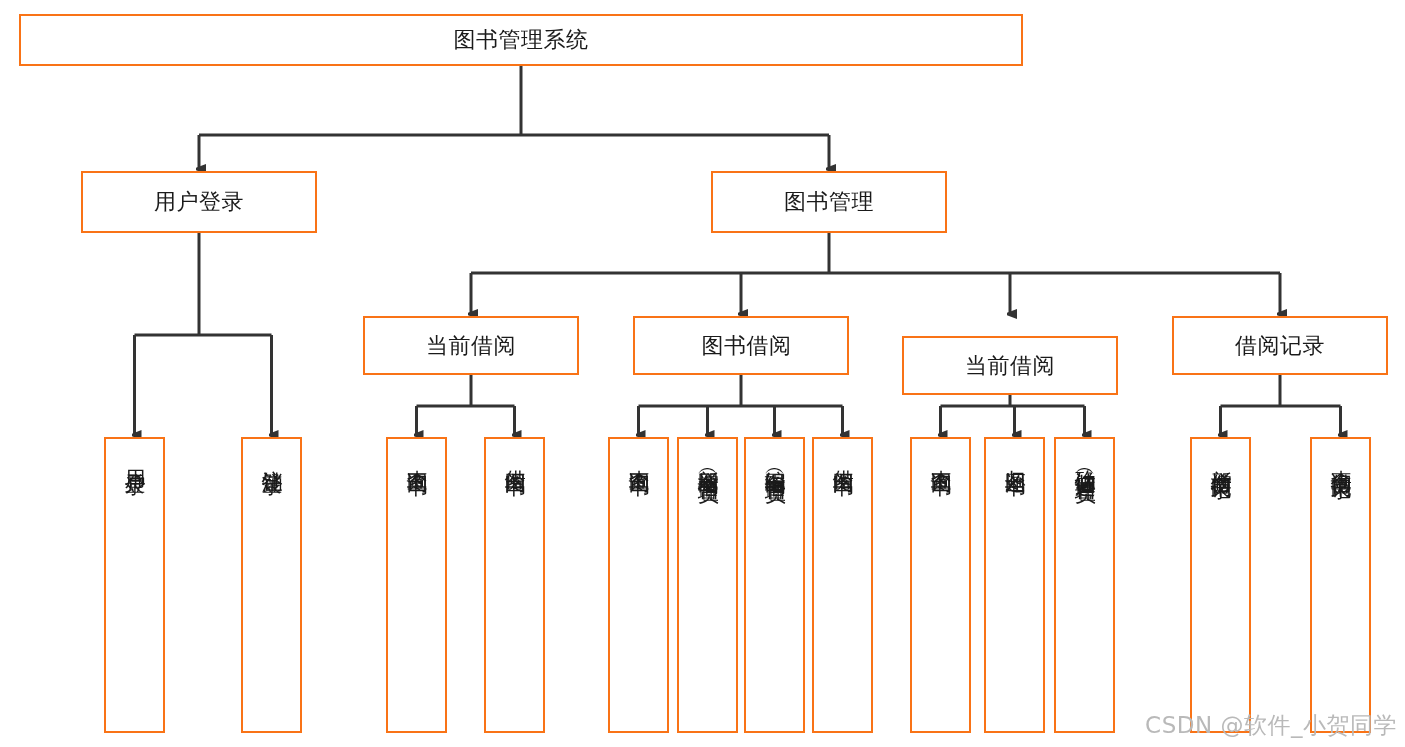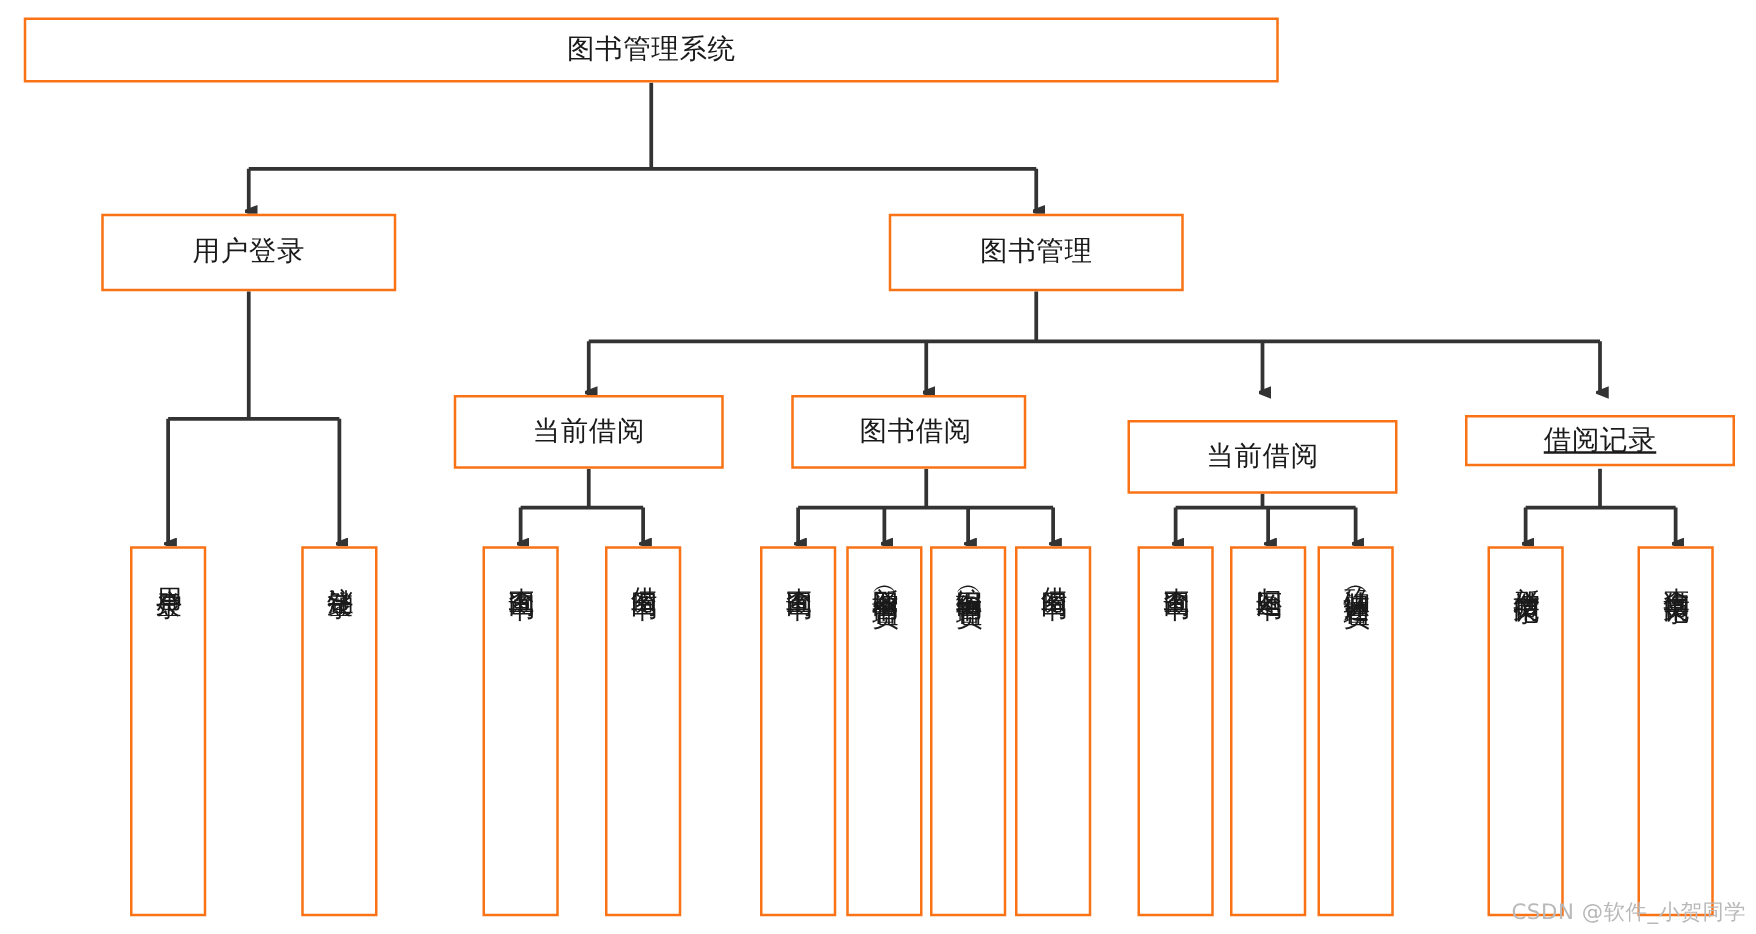--- a/index.html
+++ b/index.html
@@ -55,21 +55,21 @@
     text-orientation: upright;
     font-size: 21px;
     line-height: 1.12;
     letter-spacing: 2px;
     white-space: nowrap;
   }
   #watermark {
     position: absolute;
     right: 8px;
     bottom: 6px;
-    font-size: 17px;
+    font-size: 23px;
     color: #b9b9b9;
     letter-spacing: 0.5px;
     user-select: none;
     pointer-events: none;
     white-space: nowrap;
   }
 </style>
 </head>
 <body>
 
@@ -123,27 +123,27 @@
       </div>
       <div class="node horizontal" style="left: 81px; top: 171px; width: 236px; height: 62px;">
         <span class="label">用户登录</span>
       </div>
       <div class="node horizontal" style="left: 711px; top: 171px; width: 236px; height: 62px; justify-content: center;">
         <span class="label">图书管理</span>
       </div>
       <div class="node horizontal" style="left: 363px; top: 316px; width: 216px; height: 59px;">
         <span class="label">当前借阅</span>
       </div>
-      <div class="node horizontal" style="left: 633px; top: 316px; width: 188px; height: 59px; padding-left: 11px;">
+      <div class="node horizontal" style="left: 633px; top: 316px; width: 216px; height: 59px; padding-left: 11px;">
         <span class="label">图书借阅</span>
       </div>
       <div class="node horizontal" style="left: 902px; top: 336px; width: 216px; height: 59px;">
         <span class="label">当前借阅</span>
       </div>
-      <div class="node horizontal" style="left: 1172px; top: 332px; width: 216px; height: 41px; text-decoration: underline;">
+      <div class="node horizontal" style="left: 1172px; top: 316px; width: 216px; height: 59px;">
         <span class="label">借阅记录</span>
       </div>
       <div class="node vertical" style="left: 104px; top: 437px; width: 61px; height: 296px;">
         <span class="label">用户登录</span>
       </div>
       <div class="node vertical" style="left: 241px; top: 437px; width: 61px; height: 296px;">
         <span class="label">注销登录</span>
       </div>
       <div class="node vertical" style="left: 386px; top: 437px; width: 61px; height: 296px;">
         <span class="label">查询图书</span>

